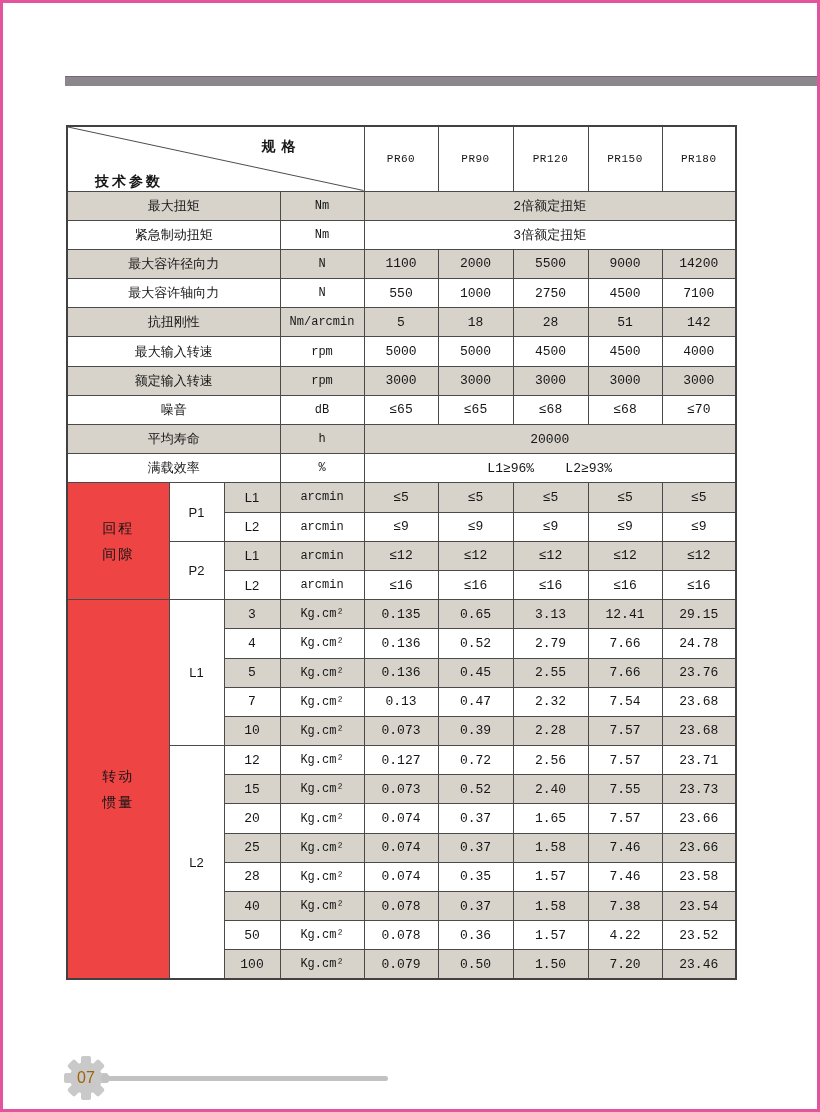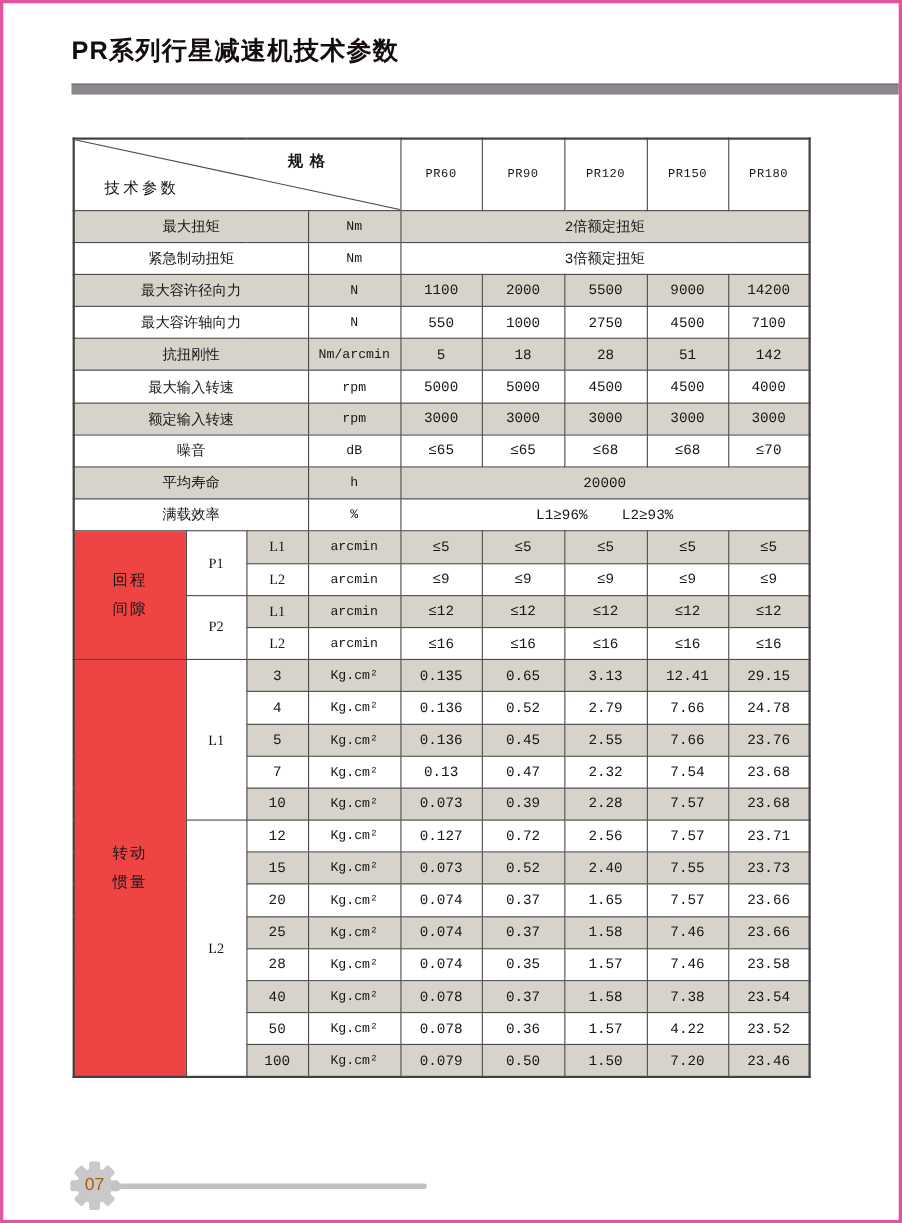--- a/index.html
+++ b/index.html
@@ -21,38 +21,37 @@
   td.shade{background:#d7d3cb;}
   .mono{font-family:"Liberation Mono","DejaVu Sans Mono",monospace;font-size:13px;}
   td.unit{font-size:12px;}
   td.val{white-space:pre;}
   tr.hdr td{height:65px;}
   td.model{font-size:11px;letter-spacing:0.5px;margin-top:28px;}
   td.diag{position:relative;padding:0;margin-top:44px;}
   .diagline{position:absolute;inset:0;width:100%;height:100%;}
   .diagline line{stroke:#4a4a4a;stroke-width:1;}
   .spec-label{position:absolute;top:11px;right:62px;font-size:14px;font-weight:bold;letter-spacing:6px;}
-  .param-label{position:absolute;bottom:11px;left:27px;font-size:14px;font-weight:normal;letter-spacing:3px;}
+  .param-label{position:absolute;bottom:0;left:27px;font-size:14px;font-weight:bold;letter-spacing:3px;}
   td.gname{white-space:pre-line;font-size:14px;line-height:1.9;letter-spacing:2px;background:#ef4444;}
-  td.pcell,td.stage{font-family:Liberation Serif, serif;}
+  td.pcell,td.stage{font-family:Liberation Sans, sans-serif;}
 
   .footer{position:absolute;left:0;top:1048px;width:820px;height:56px;}
   .gear-wrap{position:absolute;left:60px;top:4px;width:46px;height:46px;}
   .gear-wrap svg{position:absolute;inset:0;}
   .page-num{position:absolute;inset:0;display:flex;align-items:center;justify-content:center;
             font-family:"Liberation Sans",sans-serif;font-size:16px;color:#a16207;}
   .footer-dot{position:absolute;left:98px;top:23px;width:9px;height:9px;border-radius:50%;background:#c2c2c2;}
   .footer-line{position:absolute;left:105px;top:25px;width:280px;height:5px;background:#c2c2c2;border-radius:3px;}
 </style>
 </head>
 <body>
 
 <div class="page">
 
-  <div class="title">PR系列行星减速机技术参数</div>
   <div class="title-bar"></div>
 
   <table>
     <colgroup>
       <col class="c0">
         <col class="c1">
         <col class="c2">
         <col class="c3">
       <col class="c4">
         <col class="c5">

